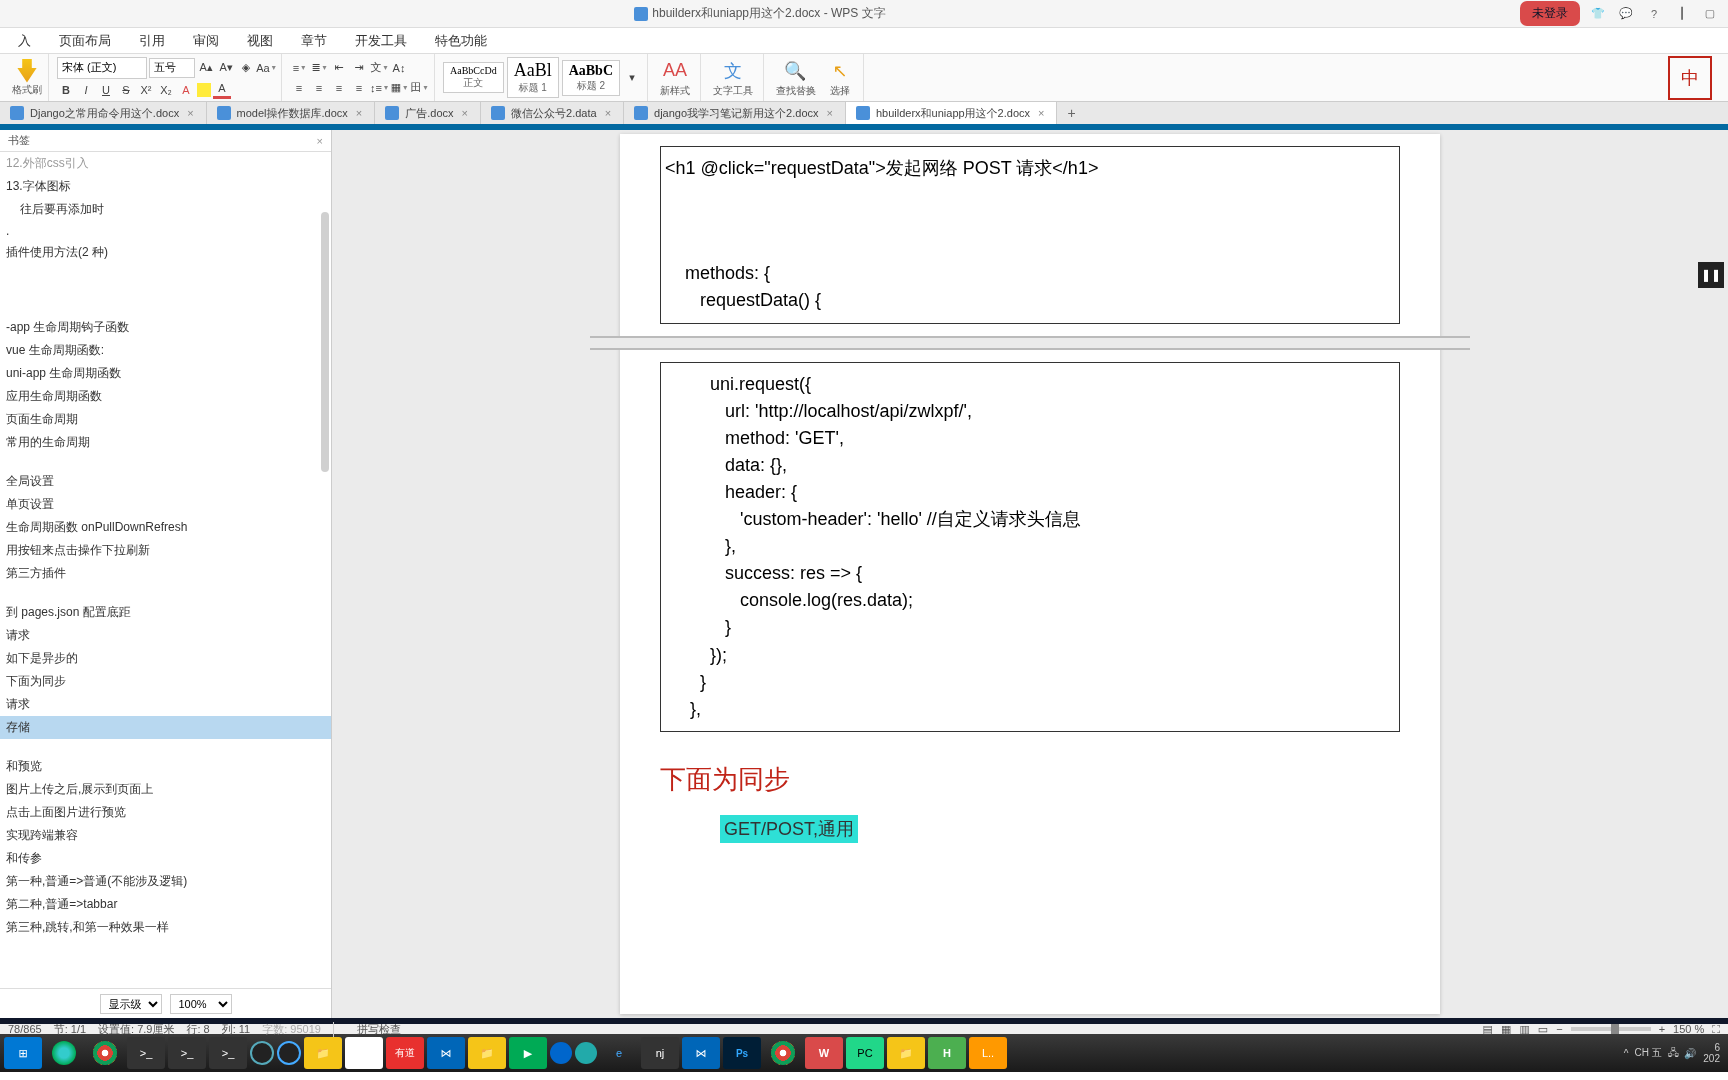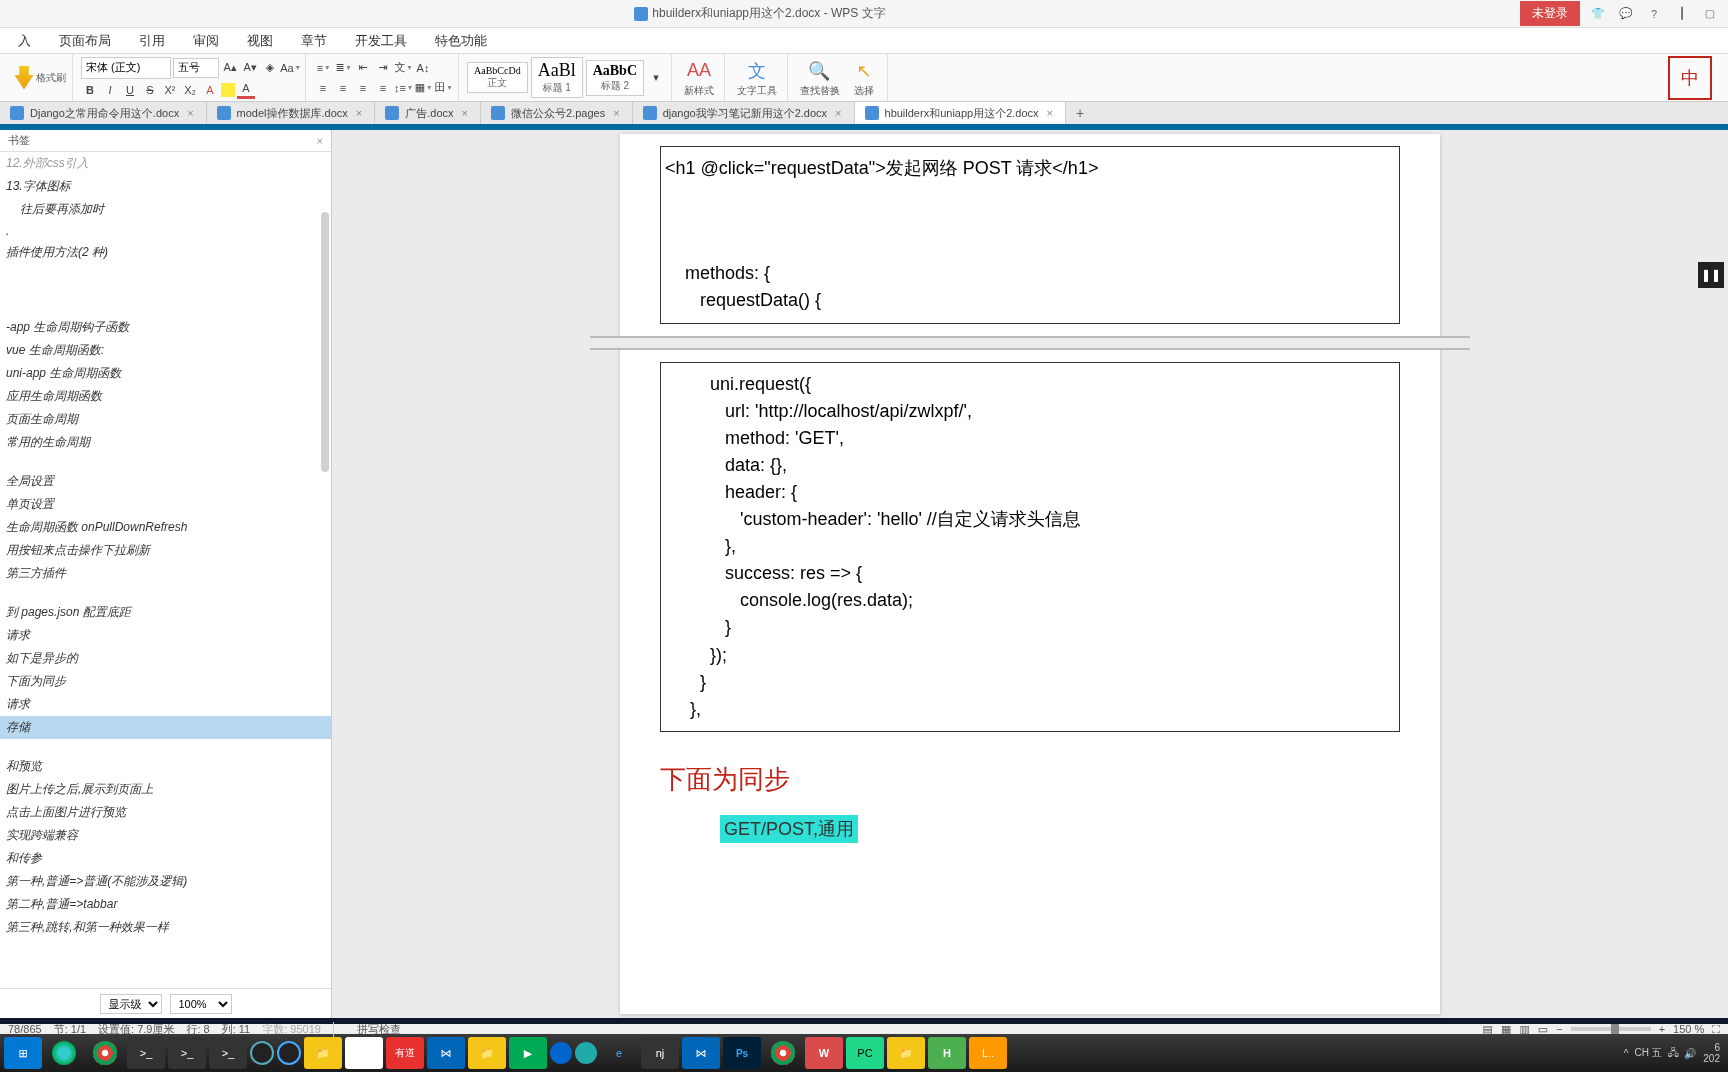--- a/index.html
+++ b/index.html
@@ -1,27 +1,27 @@
 <!DOCTYPE html>
 <html><head>
 <meta charset="utf-8">
 <style>
 * { margin: 0; padding: 0; box-sizing: border-box; font-family: "Microsoft YaHei", SimSun, sans-serif; }
 body { width: 1728px; height: 1080px; overflow: hidden; background: #fff; position: relative; }
 .titlebar { height: 28px; background: #f5f5f5; display: flex; align-items: center; border-bottom: 1px solid #ddd; }
 .titlebar-center { flex: 1; text-align: center; font-size: 12px; color: #555; display: flex; align-items: center; justify-content: center; gap: 4px; }
 .titlebar-right { display: flex; align-items: center; gap: 8px; padding-right: 8px; }
-.login-btn { background: #d94a4a; color: #ffffff; padding: 4px 12px; font-size: 12px; }
+.login-btn { background: #d94a4a; color: #0f172a; padding: 4px 12px; font-size: 12px; border-radius: 7px; }
 .win-btn { width: 20px; height: 20px; display: flex; align-items: center; justify-content: center; color: #666; font-size: 11px; }
 .doc-icon { width: 14px; height: 14px; background: #4a90d9; border-radius: 2px; }
 .menubar { height: 26px; display: flex; align-items: center; padding-left: 4px; font-size: 13px; color: #333; border-bottom: 1px solid #ddd; }
 .menu-item { padding: 0 14px; }
 .ribbon { height: 48px; display: flex; align-items: center; padding: 0 6px; gap: 2px; border-bottom: 1px solid #ccc; background: #fafafa; }
 .ribbon-group { display: flex; align-items: center; gap: 3px; padding: 0 6px; border-right: 1px solid #e0e0e0; height: 100%; }
-.format-brush { display: flex; flex-direction: row; align-items: center; font-size: 10px; color: #555; }
+.format-brush { display: flex; flex-direction: column; align-items: center; font-size: 10px; color: #555; }
 .brush-icon { width: 24px; height: 24px; background: linear-gradient(180deg, #f5c518 0%, #e8a018 100%); clip-path: polygon(30% 0, 70% 0, 70% 40%, 90% 40%, 50% 100%, 10% 40%, 30% 40%); }
 .font-select { width: 90px; height: 20px; border: 1px solid #ccc; font-size: 11px; padding: 10px 4px; background: #fff; }
 .size-select { width: 46px; height: 20px; border: 1px solid #ccc; font-size: 11px; padding: 0 4px; background: #fff; }
 .sm-btn { width: 18px; height: 18px; display: flex; align-items: center; justify-content: center; font-size: 11px; color: #444; }
 .bold { font-weight: bold; }
 .italic { font-style: italic; }
 .underline { text-decoration: underline; }
 .strike { text-decoration: line-through; }
 .font-row { display: flex; gap: 2px; align-items: center; }
 .two-rows { display: flex; flex-direction: column; gap: 2px; }
@@ -32,21 +32,21 @@
 .big-btn-icon { width: 26px; height: 26px; display: flex; align-items: center; justify-content: center; font-size: 18px; }
 .tabbar { height: 28px; display: flex; align-items: center; background: #e8e8e8; border-bottom: 6px solid #0369a1; }
 .doc-tab { display: flex; align-items: center; padding: 0 10px; height: 100%; font-size: 11px; color: #444; gap: 6px; border-right: 1px solid #ccc; }
 .doc-tab.active { background: #fff; }
 .close-x { color: #888; font-size: 11px; padding: 0 2px; }
 .tab-add { padding: 0 10px; font-size: 14px; color: #666; }
 .workspace { display: flex; height: calc(100% - 28px - 26px - 48px - 28px - 24px - 38px); }
 .sidebar { width: 332px; background: #fff; border-right: 1px solid #ccc; display: flex; flex-direction: column; position: relative; }
 .sidebar-header { height: 22px; border-bottom: 1px solid #ddd; display: flex; align-items: center; padding: 0 8px; font-size: 11px; color: #555; }
 .sidebar-close { margin-left: auto; color: #999; }
-.outline-list { flex: 1; overflow-y: hidden; font-size: 12px; color: #333; position: relative; font-style: italic; }
+.outline-list { flex: 1; overflow-y: hidden; font-size: 12px; color: #333; position: relative; }
 .outline-item { padding: 3px 6px; white-space: nowrap; overflow: hidden; }
 .outline-item.indent1 { padding-left: 20px; }
 .outline-item.selected { background: #b8d8f0; }
 .sidebar-scrollbar { position: absolute; right: 2px; top: 60px; width: 8px; height: 260px; background: #d0d0d0; border-radius: 4px; }
 .sidebar-footer { height: 30px; display: flex; align-items: center; justify-content: center; gap: 8px; border-top: 1px solid #ddd; }
 .level-select { width: 62px; height: 20px; border: 1px solid #ccc; font-size: 11px; background: #fff; padding: 0 4px; }
 .doc-area { flex: 1; background: #ebebeb; display: flex; justify-content: center; overflow: hidden; position: relative; }
 .page { width: 820px; background: #fff; margin: 4px 0; box-shadow: 0 1px 4px rgba(0,0,0,0.2); position: relative; }
 .code-box { border: 1px solid #333; margin: 12px 40px; padding: 8px 4px; font-family: "Courier New", monospace; font-size: 18px; line-height: 1.45; white-space: pre; }
 .page-break { border-top: 2px solid #bbb; border-bottom: 2px solid #bbb; height: 14px; background: #ebebeb; margin: 0 -30px; position: relative; z-index: 2; }
@@ -207,21 +207,21 @@
     <span>model操作数据库.docx</span>
     <span class="close-x">×</span>
   </div>
   <div class="doc-tab">
     <span class="doc-icon"></span>
     <span>广告.docx</span>
     <span class="close-x">×</span>
   </div>
   <div class="doc-tab">
     <span class="doc-icon"></span>
-    <span>微信公众号2.pages</span>
+    <span>微信公众号2.data</span>
     <span class="close-x">×</span>
   </div>
   <div class="doc-tab">
     <span class="doc-icon"></span>
     <span>django我学习笔记新用这个2.docx</span>
     <span class="close-x">×</span>
   </div>
   <div class="doc-tab active">
     <span class="doc-icon"></span>
     <span>hbuilderx和uniapp用这个2.docx</span>

